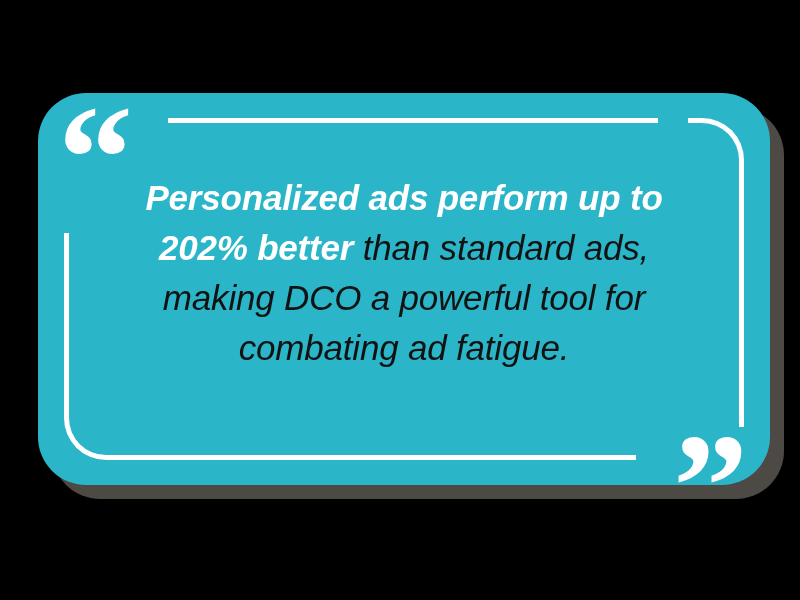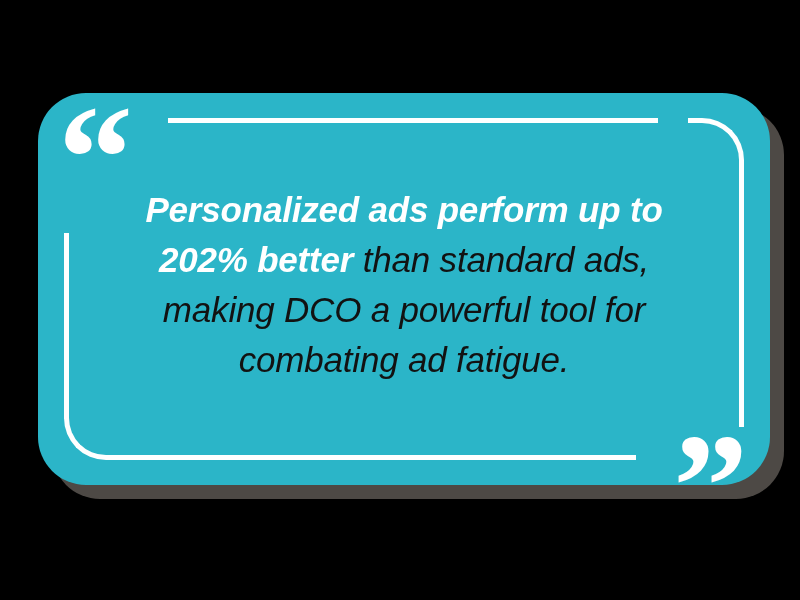--- a/index.html
+++ b/index.html
@@ -121,21 +121,21 @@
   .quote-close {
     right: 24px;
     bottom: -76px;
   }
 
   
   .quote-text {
     position: absolute;
     left: 62px;
     right: 62px;
-    top: 92px;
+    top: 80px;
     text-align: center;
     font-style: italic;
     font-size: 35px;
     line-height: 50px;
     color: #121212;
     letter-spacing: -0.2px;
   }
   .hl {
     color: #FFFFFF;
     font-weight: 700;

